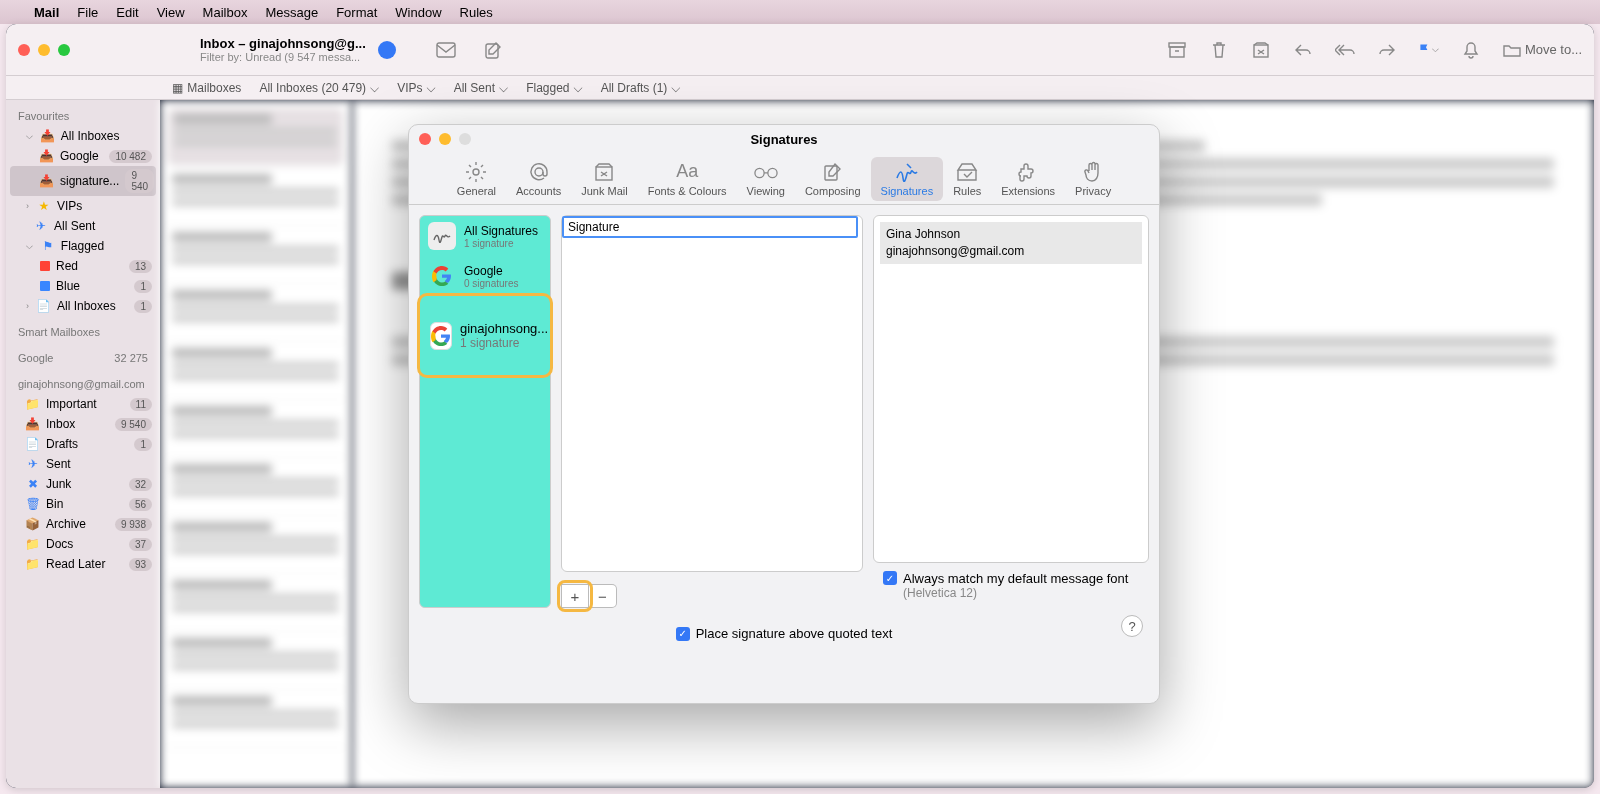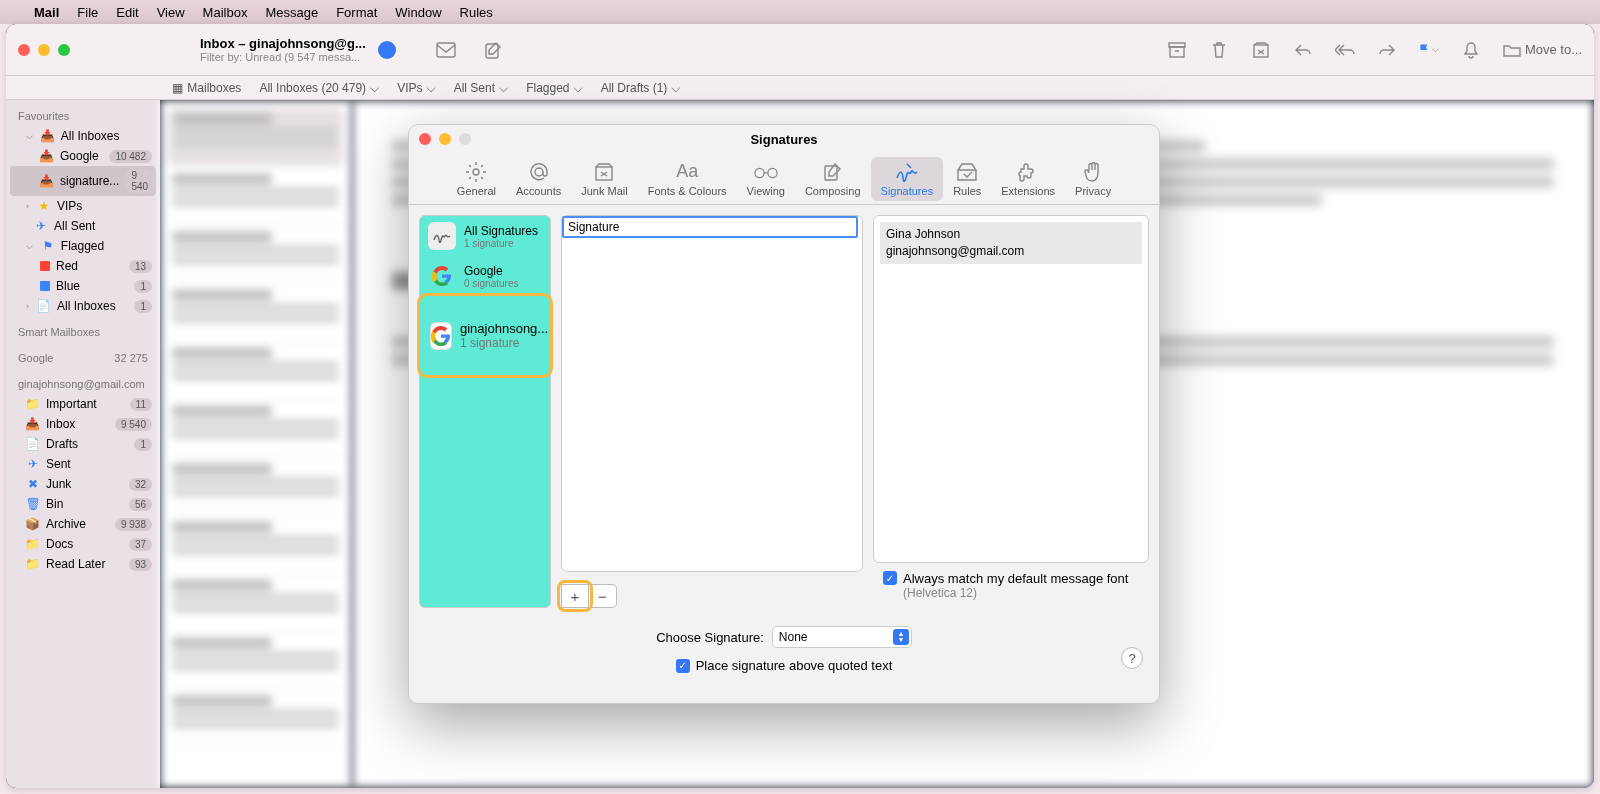--- a/index.html
+++ b/index.html
@@ -550,26 +550,19 @@
         <span class="chk">✓</span>
         <div>
           <div>Always match my default message font</div>
           <div class="font-sub">(Helvetica 12)</div>
         </div>
       </div>
     </div>
   </div>
 
   <div class="pref-bottom">
-    <div class="choose-row">
-      <span>Choose Signature:</span>
-      <div class="select-box">
-        <span>None</span>
-        <div class="select-arrow">▲<br>▼</div>
-      </div>
-    </div>
     <div class="place-row">
       <span class="chk">✓</span>
       <span>Place signature above quoted text</span>
     </div>
     <div class="help-btn">?</div>
   </div>
 </div>
 
 </body></html>

